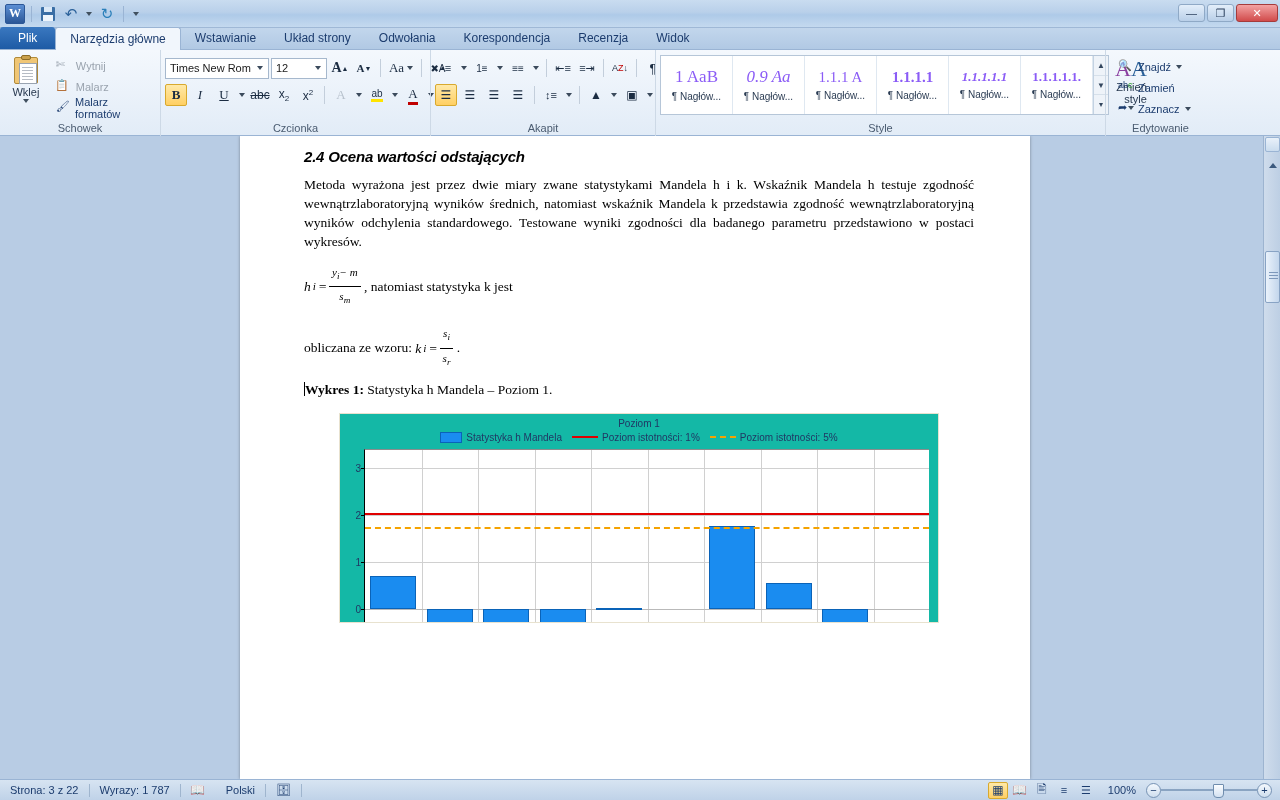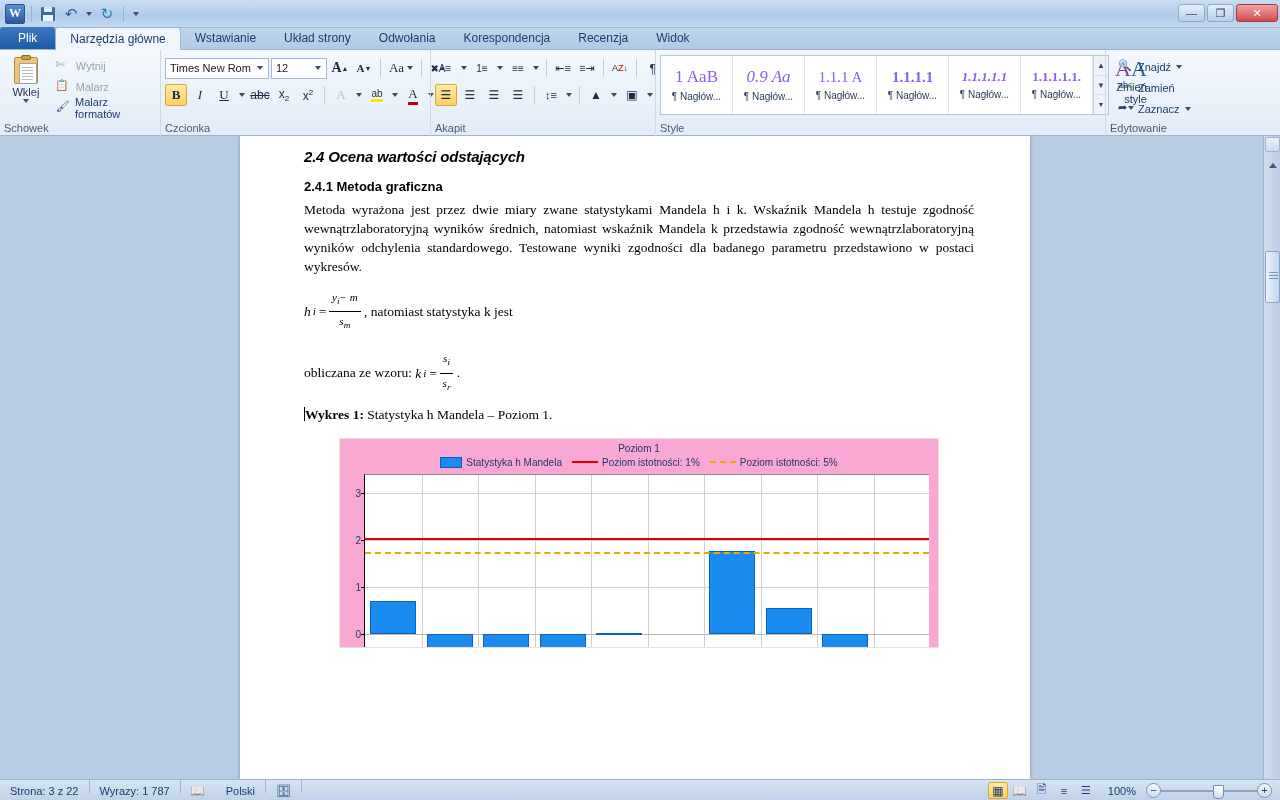--- a/index.html
+++ b/index.html
@@ -66,21 +66,21 @@
   }
 
   
   .ribbon{
     height:86px; background:linear-gradient(to bottom,#f4f8fd,#e2ecf7);
     border-bottom:1px solid #9ab4d4; display:flex; position:relative;
   }
   .group{ position:relative; height:86px; padding:3px 4px 0 4px; display:flex; flex-direction:column; }
   .group + .group{ border-left:1px solid #cdd9e6; }
   .group-body{ flex:1; display:flex; align-items:flex-start; }
-  .group-label{ height:14px; font-size:11px; color:#4a5b70; position:relative; }
+  .group-label{ height:14px; text-align:center; font-size:11px; color:#4a5b70; position:relative; }
 
   
   .paste-btn{ width:46px; display:flex; flex-direction:column; align-items:center; cursor:pointer; padding-top:2px;}
   .paste-ico{ width:28px;height:30px;position:relative; }
   .clip{position:absolute;left:2px;top:2px;width:24px;height:27px;background:#f0c675;border:1px solid #b08a3a;border-radius:2px;}
   .clip-top{position:absolute;left:9px;top:0px;width:10px;height:5px;background:#c9a04c;border:1px solid #8d6c28;border-radius:2px;}
   .doc{position:absolute;left:7px;top:8px;width:18px;height:21px;background:#fff;border:1px solid #99a3b0;}
   .doc:before{content:"";position:absolute;left:2px;top:3px;right:3px;height:1px;
      box-shadow:0 0 0 0 #aaa,0 3px 0 0 #b6bcc4,0 6px 0 0 #b6bcc4,0 9px 0 0 #b6bcc4,0 12px 0 0 #b6bcc4;background:#b6bcc4;}
   .paste-label{font-size:11px;color:#27384f;margin-top:1px;}
@@ -128,21 +128,21 @@
   h3.h-3{ font-family:"Liberation Sans",sans-serif; font-size:13px; font-weight:bold; margin:14px 0 6px 0;}
   p.body{ font-size:13.5px; margin:0 0 6px 0; text-align:justify; line-height:19px;}
   .frac{ display:inline-block; vertical-align:middle; text-align:center; font-size:11px; font-style:italic;
          font-family:"Liberation Serif",serif;}
   .frac .num{ display:block; border-bottom:1px solid #000; padding:0 3px;}
   .frac .den{ display:block; padding:0 3px;}
   .eq{ display:inline-flex; align-items:center; gap:2px; font-style:italic; font-family:"Liberation Serif",serif;}
   .caret{ display:inline-block;width:1px;height:14px;background:#000;vertical-align:-2px;}
 
   
-  .chart-wrap{ margin:14px auto 0 auto; width:600px; background:#f9a8d4; border:1px solid #e8e2cf;
+  .chart-wrap{ margin:14px auto 0 auto; width:600px; background:#14b8a6; border:1px solid #e8e2cf;
                position:relative; height:210px; overflow:hidden;}
   .chart-title{ text-align:center; font-family:"Liberation Sans",sans-serif; font-size:10px;
                 color:#203864; padding-top:4px;}
   .chart-legend{ display:flex; justify-content:center; align-items:center; gap:10px; margin-top:3px;
                  font-family:"Liberation Sans",sans-serif; font-size:10px; color:#203864;}
   .lg{ display:flex; align-items:center; gap:4px; }
   .lg-swatch{ width:22px;height:11px;background:#1a8cf0;border:1px solid #0a63b8;}
   .lg-line{ width:26px;height:0;border-top:2px solid #e00000;}
   .lg-dash{ width:26px;height:0;border-top:2px dashed #f5a300;}
   .plot{ position:relative; margin:6px 0 0 24px; width:565px; height:300px;
@@ -168,21 +168,21 @@
            cursor:pointer;}
   .vs-arrow-up{ width:0;height:0;border-left:4px solid transparent;border-right:4px solid transparent;border-bottom:5px solid #3c5a7e;}
   .side-ico{ width:15px;height:15px; margin:1px; background:linear-gradient(to bottom,#e9f1fa,#cadcee);
              border:1px solid #9ab4d4; border-radius:2px; position:relative;}
 
   
   .statusbar{
     position:absolute; left:0; bottom:0; width:1280px; height:21px;
     background:linear-gradient(to bottom,#d7e4f2,#bfd2e8);
     border-top:1px solid #9ab4d4;
-    display:flex; align-items:flex-start; font-size:11px; color:#1c3c6e;
+    display:flex; align-items:center; font-size:11px; color:#1c3c6e;
   }
   .sb-item{ padding:0 10px; height:21px; display:flex; align-items:center; cursor:pointer; white-space:nowrap;}
   .sb-div{ width:1px;height:13px;background:#9fb5ce;}
   .sb-right{ margin-left:auto; display:flex; align-items:center; gap:2px; padding-right:8px;}
   .viewbtn{ width:20px;height:17px;border:1px solid transparent;border-radius:2px;display:flex;
             align-items:center;justify-content:center;cursor:pointer;}
   .viewbtn.on{ background:linear-gradient(to bottom,#ffe9a8,#ffcf63); border-color:#d8a92e;}
   .zoom-slider{ display:flex;align-items:center;gap:0;}
   .zs-track{ width:96px;height:0;border-top:2px solid #8aa4c2; position:relative;}
   .zs-thumb{ position:absolute; left:52px; top:-7px; width:11px;height:14px;
@@ -485,21 +485,20 @@
     <div class="group-label">Edytowanie</div>
   </div>
 </div>
 
 <div class="workspace">
 
   <div class="page">
     <div class="doc-body">
 
       <h2 class="h-2">2.4  Ocena wartości odstających</h2>
-      <h3 class="h-3">2.4.1  Metoda graficzna</h3>
       <p class="body">Metoda wyrażona jest przez dwie miary zwane statystykami Mandela h i k. Wskaźnik Mandela h testuje zgodność wewnątrzlaboratoryjną wyników średnich, natomiast wskaźnik Mandela k przedstawia zgodność wewnątrzlaboratoryjną wyników odchylenia standardowego. Testowane wyniki zgodności dla badanego parametru przedstawiono w postaci wykresów.</p>
 
       <p class="body" style="margin-top:12px">
         <span class="eq">
           <span>h</span>
             <sub>i</sub>
           <span>=</span>
           <span class="frac">
             <span class="num"><span>y</span><sub>i</sub><span>− m</span></span>
             <span class="den"><span>s</span><sub>m</sub></span>

